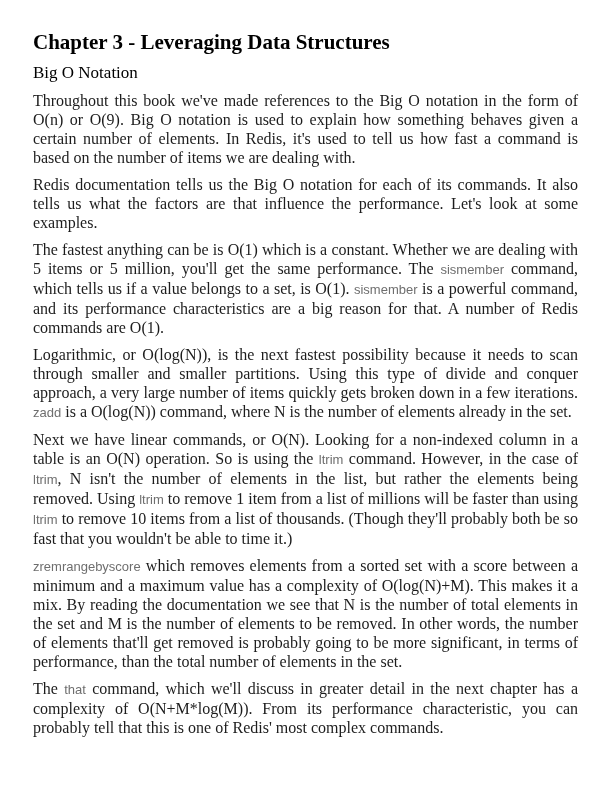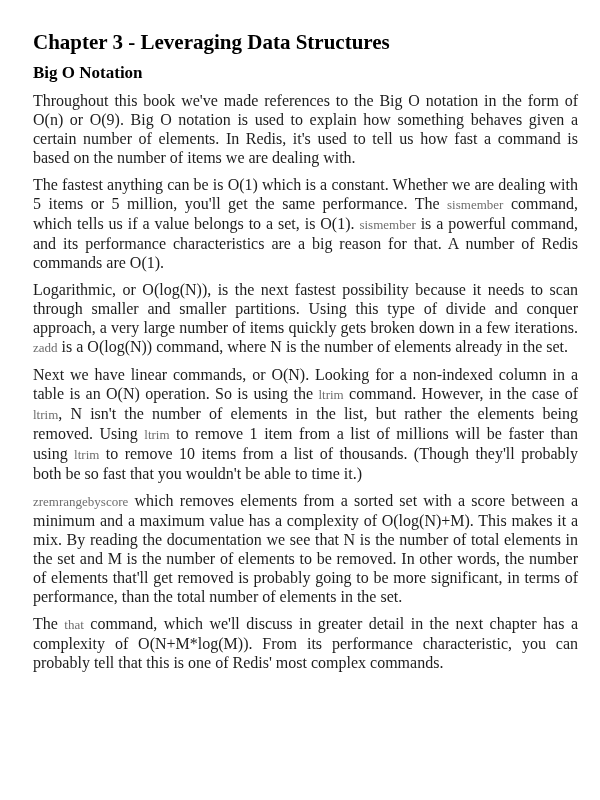--- a/index.html
+++ b/index.html
@@ -22,47 +22,48 @@
     font-size: 21px;
     line-height: 24px;
     font-weight: bold;
     margin: 0 0 6px 0;
     text-align: left;
     color: #000000;
   }
   h2.section-heading {
     font-size: 17px;
     line-height: 21px;
-    font-weight: bold;
+    font-weight: normal;
     margin: 8px 0;
     text-align: left;
     color: #000000;
   }
   p.body-para {
     margin: 8px 0;
     text-align: justify;
   }
   p.body-para:first-of-type { margin-top: 0; }
   .code {
-    font-family: Liberation Serif, serif;
+    font-family: Liberation Sans, sans-serif;
     font-size: 13px;
     color: #6e6e6e;
   }
 </style>
 </head>
 <body>
 
 <div class="page">
   <h1 class="chapter-title">Chapter 3 - Leveraging Data Structures</h1>
 
 
   <h2 class="section-heading">Big O Notation</h2>
 
   <p class="body-para"><span>Throughout this book we've made references to the Big O notation in the form of O(n) or O(9). Big O notation is used to explain how something behaves given a certain number of elements. In Redis, it's used to tell us how fast a command is based on the number of items we are dealing with.</span></p>
 
+  <p class="body-para"><span>Redis documentation tells us the Big O notation for each of its commands. It also tells us what the factors are that influence the performance. Let's look at some examples.</span></p>
 
   <p class="body-para"><span>The fastest anything can be is O(1) which is a constant. Whether we are dealing with 5 items or 5 million, you'll get the same performance. The </span><span class="code">sismember</span><span> command, which tells us if a value belongs to a set, is O(1). </span><span class="code">sismember</span><span> is a powerful command, and its performance characteristics are a big reason for that. A number of Redis commands are O(1).</span></p>
 
   <p class="body-para"><span>Logarithmic, or O(log(N)), is the next fastest possibility because it needs to scan through smaller and smaller partitions. Using this type of divide and conquer approach, a very large number of items quickly gets broken down in a few iterations. </span><span class="code">zadd</span><span> is a O(log(N)) command, where N is the number of elements already in the set.</span></p>
 
   <p class="body-para"><span>Next we have linear commands, or O(N). Looking for a non-indexed column in a table is an O(N) operation. So is using the </span><span class="code">ltrim</span><span> command. However, in the case of </span><span class="code">ltrim</span><span>, N isn't the number of elements in the list, but rather the elements being removed. Using </span><span class="code">ltrim</span><span> to remove 1 item from a list of millions will be faster than using </span><span class="code">ltrim</span><span> to remove 10 items from a list of thousands. (Though they'll probably both be so fast that you wouldn't be able to time it.)</span></p>
 
   <p class="body-para"><span class="code">zremrangebyscore</span><span> which removes elements from a sorted set with a score between a minimum and a maximum value has a complexity of O(log(N)+M). This makes it a mix. By reading the documentation we see that N is the number of total elements in the set and M is the number of elements to be removed. In other words, the number of elements that'll get removed is probably going to be more significant, in terms of performance, than the total number of elements in the set.</span></p>
 
   <p class="body-para"><span>The </span><span class="code">that</span><span> command, which we'll discuss in greater detail in the next chapter has a complexity of O(N+M*log(M)). From its performance characteristic, you can probably tell that this is one of Redis' most complex commands.</span></p>

